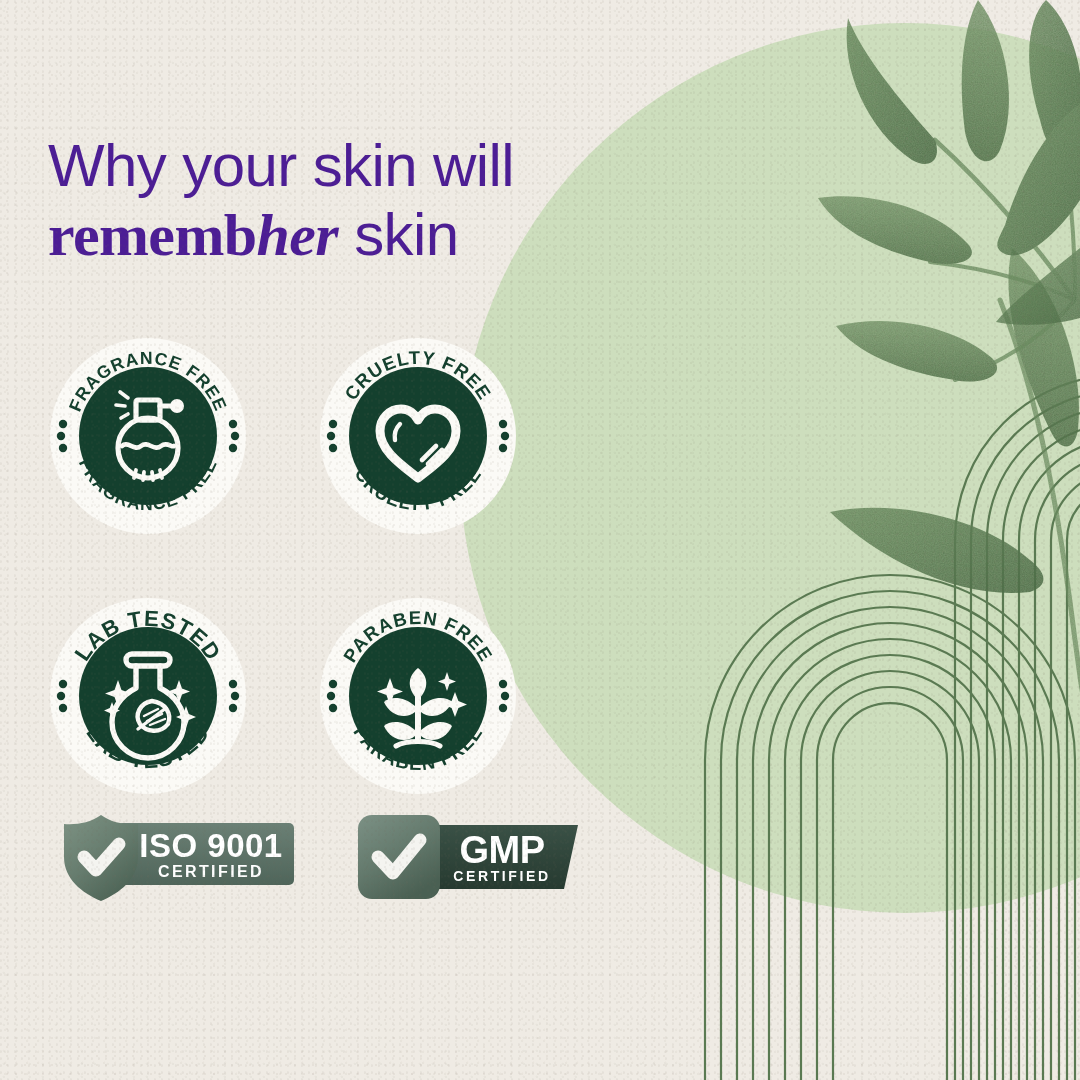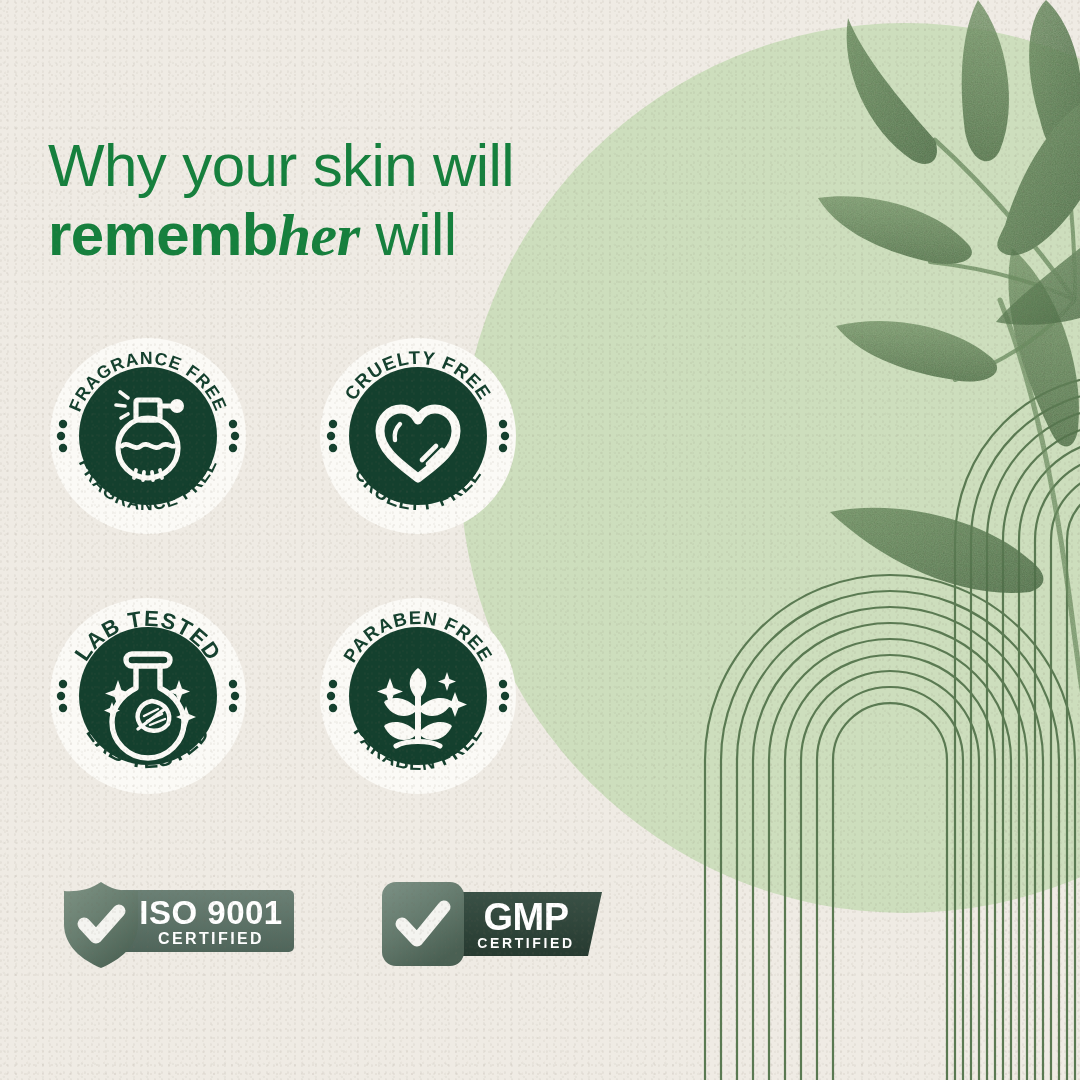--- a/index.html
+++ b/index.html
@@ -31,53 +31,53 @@
   }
   
   .decor{position:absolute;inset:0;z-index:5;}
   .decor svg{position:absolute;top:0;left:0;width:1080px;height:1080px;}
 
   
   .headline{
     position:absolute;
     left:48px;top:92px;
     z-index:20;
-    color:#15803d;
+    color:#4c1d95;
     font-size:60px;
     line-height:1.14;
     letter-spacing:-0.6px;
     max-width:640px;
   }
   .hl-line{display:block;white-space:nowrap;}
   .hl-reg{font-weight:400;}
-  .hl-bold{font-weight:700;}
+  .hl-bold{font-weight:700;font-family:Liberation Serif, serif;}
   .hl-bolditalic{font-weight:700;font-style:italic;font-family:Liberation Serif, serif;}
 
   
   .badges{
     position:absolute;
     left:48px;top:336px;
     z-index:20;
     display:grid;
     grid-template-columns:200px 200px;
     grid-template-rows:200px 200px;
     column-gap:70px;
     row-gap:60px;
   }
   .badge{position:relative;width:200px;height:200px;}
   .badge svg{display:block;width:200px;height:200px;}
 
   
   .certs{
     position:absolute;
-    left:56px;top:876px;
+    left:56px;top:809px;
     z-index:20;
     display:flex;
     align-items:flex-start;
-    gap:74px;
+    gap:50px;
     text-decoration:underline;
   }
   .cert{position:relative;}
   .cert svg{display:block;}
 </style>
 </head>
 <body>
 
 <div id="poster">
 
@@ -155,21 +155,21 @@
           <path d="M955,380 C900,372 856,352 836,326 C892,312 958,328 992,358 C1008,374 984,386 955,380 Z" fill="url(#leafGrad2)"></path>
           <path d="M1080,248 C1048,274 1012,302 996,322 C1040,330 1080,318 1080,318 Z" fill="url(#leafGrad)" opacity=".9"></path>
         </g>
       </g>
     </svg>
   </div>
 
   <h1 class="headline">
     <span class="hl-line hl-reg">Why your skin will</span>
     <span class="hl-line">
-      <span class="hl-bold">rememb</span><span class="hl-bolditalic">her</span><span class="hl-reg"> will</span>
+      <span class="hl-bold">rememb</span><span class="hl-bolditalic">her</span><span class="hl-reg"> skin</span>
     </span>
   </h1>
 
   <div class="badges">
 
     <div class="badge">
       <svg viewBox="0 0 200 200" xmlns="http://www.w3.org/2000/svg">
         <defs>
           <path id="arcTop1" d="M28,100 A72,72 0 0 1 172,100"></path>
           <path id="arcBot1" d="M26,100 A74,74 0 0 0 174,100"></path>

